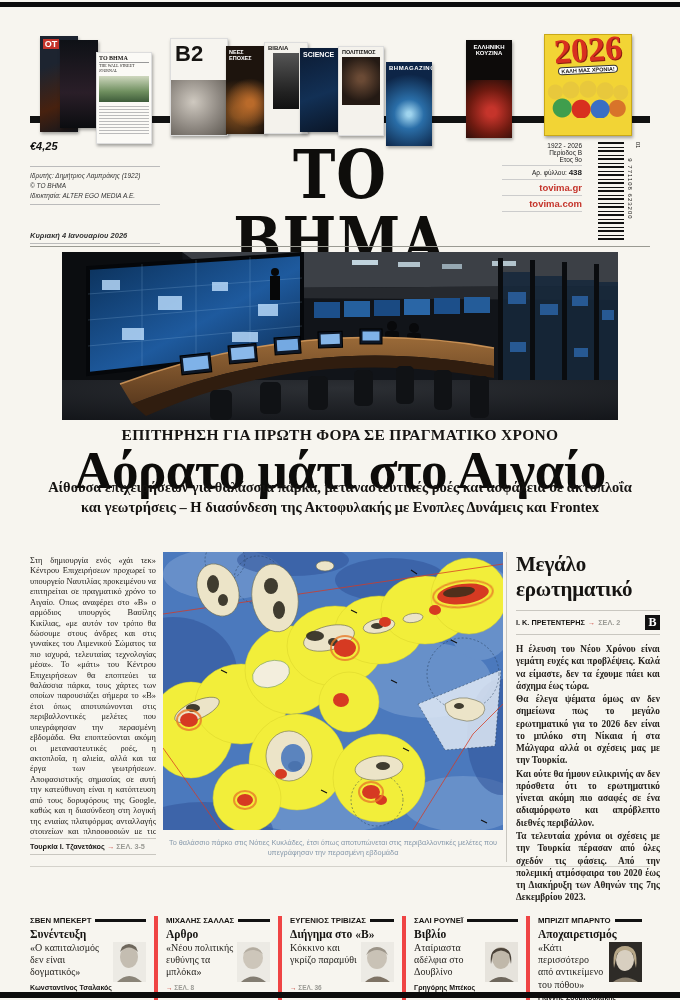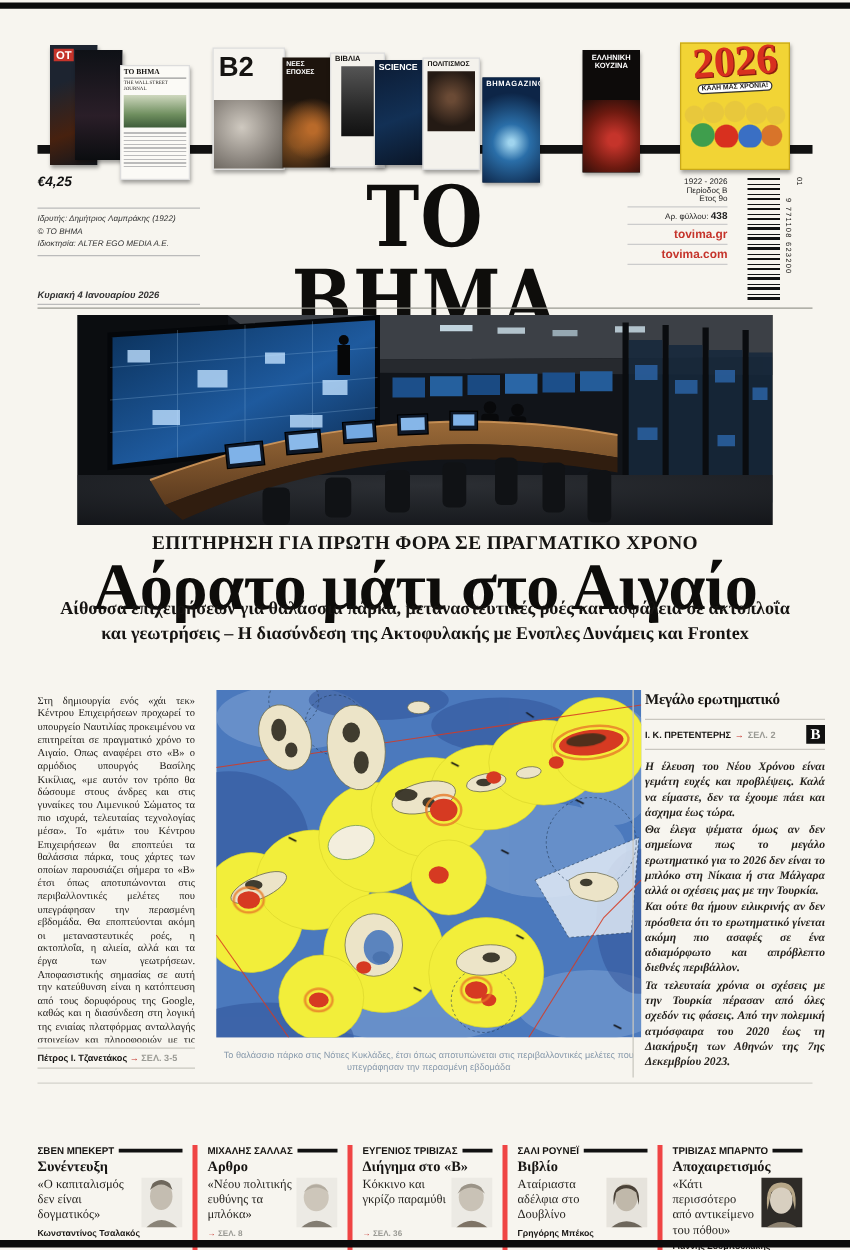--- a/index.html
+++ b/index.html
@@ -100,32 +100,32 @@
 
   
   .main{position:absolute;left:0;top:552px;width:680px;height:314px;}
   .lead-col{position:absolute;left:30px;top:4px;width:126px;}
   .lead-col .body{font-family:"Liberation Serif",serif;font-size:8.4px;line-height:1.24;
         text-align:justify;height:278px;overflow:hidden;color:#1c1a17;}
   .lead-col .byline-row{border-top:1px solid #c9c7c0;border-bottom:1px solid #c9c7c0;
         margin-top:4px;padding:3px 0;font-size:7.3px;font-weight:bold;}
   .pageref{color:#9a9a94;font-weight:bold;}
   .arrow{color:var(--accent);font-weight:bold;}
-  .map-wrap{position:absolute;left:173px;top:0;width:340px;}
+  .map-wrap{position:absolute;left:163px;top:0;width:340px;}
   .map-caption{margin-top:4px;text-align:center;font-size:7.3px;line-height:1.4;color:#8799ab;
         font-family:"Liberation Sans",sans-serif;}
   .op-col{position:absolute;left:506px;top:0;width:144px;border-left:1px solid #c9c7c0;padding-left:9px;height:310px;}
-  .op-title{font-family:"Liberation Serif",serif;font-weight:bold;font-size:12px;letter-spacing:-.2px;}
+  .op-title{font-family:"Liberation Serif",serif;font-weight:bold;font-size:21px;letter-spacing:-.2px;}
   .op-byline{display:flex;align-items:center;gap:3px;border-top:1px solid #c9c7c0;border-bottom:1px solid #c9c7c0;
         margin-top:8px;padding:4px 0;font-size:7.3px;font-weight:bold;}
   .op-b{margin-left:auto;width:15px;height:15px;background:#111;color:#fff;text-align:center;
         font-family:"Liberation Serif",serif;font-weight:bold;font-size:12px;line-height:15px;}
   .op-body{margin-top:8px;font-family:"Liberation Serif",serif;font-weight:bold;font-size:9.3px;
         line-height:1.32;color:#25221e;}
-  .op-body p{margin:0 0 1px 0;text-align:justify;font-style:italic;}
+  .op-body p{margin:0 0 1px 0;text-align:justify;}
 
   
   .strip-rule{position:absolute;left:30px;top:866px;width:620px;height:1px;background:#d4d2cb;}
   .bottom{position:absolute;left:30px;top:872px;width:620px;height:102px;display:flex;margin-top:44px;}
   .b-col{width:124px;box-sizing:border-box;padding:0 8px 0 0;position:relative;}
   .b-col + .b-col{border-left:4px solid #ef4444;padding-left:8px;}
   .b-head{display:flex;align-items:center;gap:4px;}
   .b-name{font-size:7.8px;font-weight:bold;white-space:nowrap;}
   .b-dash{flex:1;height:3px;background:#111;}
   .b-cat{font-family:"Liberation Serif",serif;font-weight:bold;font-size:11.5px;margin-top:3px;}
@@ -341,21 +341,21 @@
   </div>
 
   <div class="kicker">ΕΠΙΤΗΡΗΣΗ ΓΙΑ ΠΡΩΤΗ ΦΟΡΑ ΣΕ ΠΡΑΓΜΑΤΙΚΟ ΧΡΟΝΟ</div>
   <div class="headline">Αόρατο μάτι στο Αιγαίο</div>
   <div class="subhead">Αίθουσα επιχειρήσεων για θαλάσσια πάρκα, μεταναστευτικές ροές και ασφάλεια σε ακτοπλοΐα και γεωτρήσεις – Η διασύνδεση της Ακτοφυλακής με Ενοπλες Δυνάμεις και Frontex</div>
 
   <div class="main">
     <div class="lead-col">
       <div class="body">Στη δημιουργία ενός «χάι τεκ» Κέντρου Επιχειρήσεων προχωρεί το υπουργείο Ναυτιλίας προκειμένου να επιτηρείται σε πραγματικό χρόνο το Αιγαίο. Οπως αναφέρει στο «Β» ο αρμόδιος υπουργός Βασίλης Κικίλιας, «με αυτόν τον τρόπο θα δώσουμε στους άνδρες και στις γυναίκες του Λιμενικού Σώματος τα πιο ισχυρά, τελευταίας τεχνολογίας μέσα». Το «μάτι» του Κέντρου Επιχειρήσεων θα εποπτεύει τα θαλάσσια πάρκα, τους χάρτες των οποίων παρουσιάζει σήμερα το «Β» έτσι όπως αποτυπώνονται στις περιβαλλοντικές μελέτες που υπεγράφησαν την περασμένη εβδομάδα. Θα εποπτεύονται ακόμη οι μεταναστευτικές ροές, η ακτοπλοΐα, η αλιεία, αλλά και τα έργα των γεωτρήσεων. Αποφασιστικής σημασίας σε αυτή την κατεύθυνση είναι η κατόπτευση από τους δορυφόρους της Google, καθώς και η διασύνδεση στη λογική της ενιαίας πλατφόρμας ανταλλαγής στοιχείων και πληροφοριών με τις Ενοπλες Δυνάμεις και τη Frontex. Πώς θα διαμορφωθούν οι ισορροπίες στο Αιγαίο δεδομένης και της «απρόβλεπτης» Τουρκίας.</div>
       <div class="byline-row">
-        <span>Πέτρος Ι. Τζανετάκος</span>
+        <span>Τουρκία Ι. Τζανετάκος</span>
         <span class="arrow">→</span>
         <span class="pageref">ΣΕΛ. 3-5</span>
       </div>
     </div>
 
     <div class="map-wrap">
       <svg width="340" height="278" viewBox="0 0 340 278">
         <rect width="340" height="278" style="fill:var(--sea)"></rect>
         <g opacity=".55" fill="#7fa3d4">
           <ellipse cx="60" cy="22" rx="60" ry="26"></ellipse>
@@ -547,21 +547,21 @@
           <path d="M4,40 q12,-10 25,0 Z" fill="#6e675c"></path>
         </svg>
       <div class="b-title">Αταίριαστα αδέλφια στο Δουβλίνο</div>
       <div class="b-by">Γρηγόρης Μπέκος</div>
       <div class="b-ref"><span class="arrow">→</span> <span class="pageref">Β2 ΣΕΛ. 15</span></div>
       <div class="b-rule"></div>
     </div>
 
     <div class="b-col">
       <div class="b-head">
-          <span class="b-name">ΤΡΙΒΙΖΑΣ ΜΠΑΡΝΤΟ</span>
+          <span class="b-name">ΜΠΡΙΖΙΤ ΜΠΑΡΝΤΟ</span>
           <span class="b-dash"></span>
         </div>
       <div class="b-cat">Αποχαιρετισμός</div>
       <svg class="b-photo" viewBox="0 0 33 40">
           <rect width="33" height="40" fill="#2e2b27"></rect>
           <ellipse cx="16" cy="18" rx="9" ry="11" fill="#d8cfc0"></ellipse>
           <path d="M5,26 q-3,-22 11,-22 q14,0 11,22 l-3,-14 q-8,-8 -16,0 Z" fill="#b7a788"></path>
           <path d="M4,40 q12,-9 25,0 Z" fill="#8d8270"></path>
         </svg>
       <div class="b-title">«Κάτι περισσότερο από αντικείμενο του πόθου»</div>

